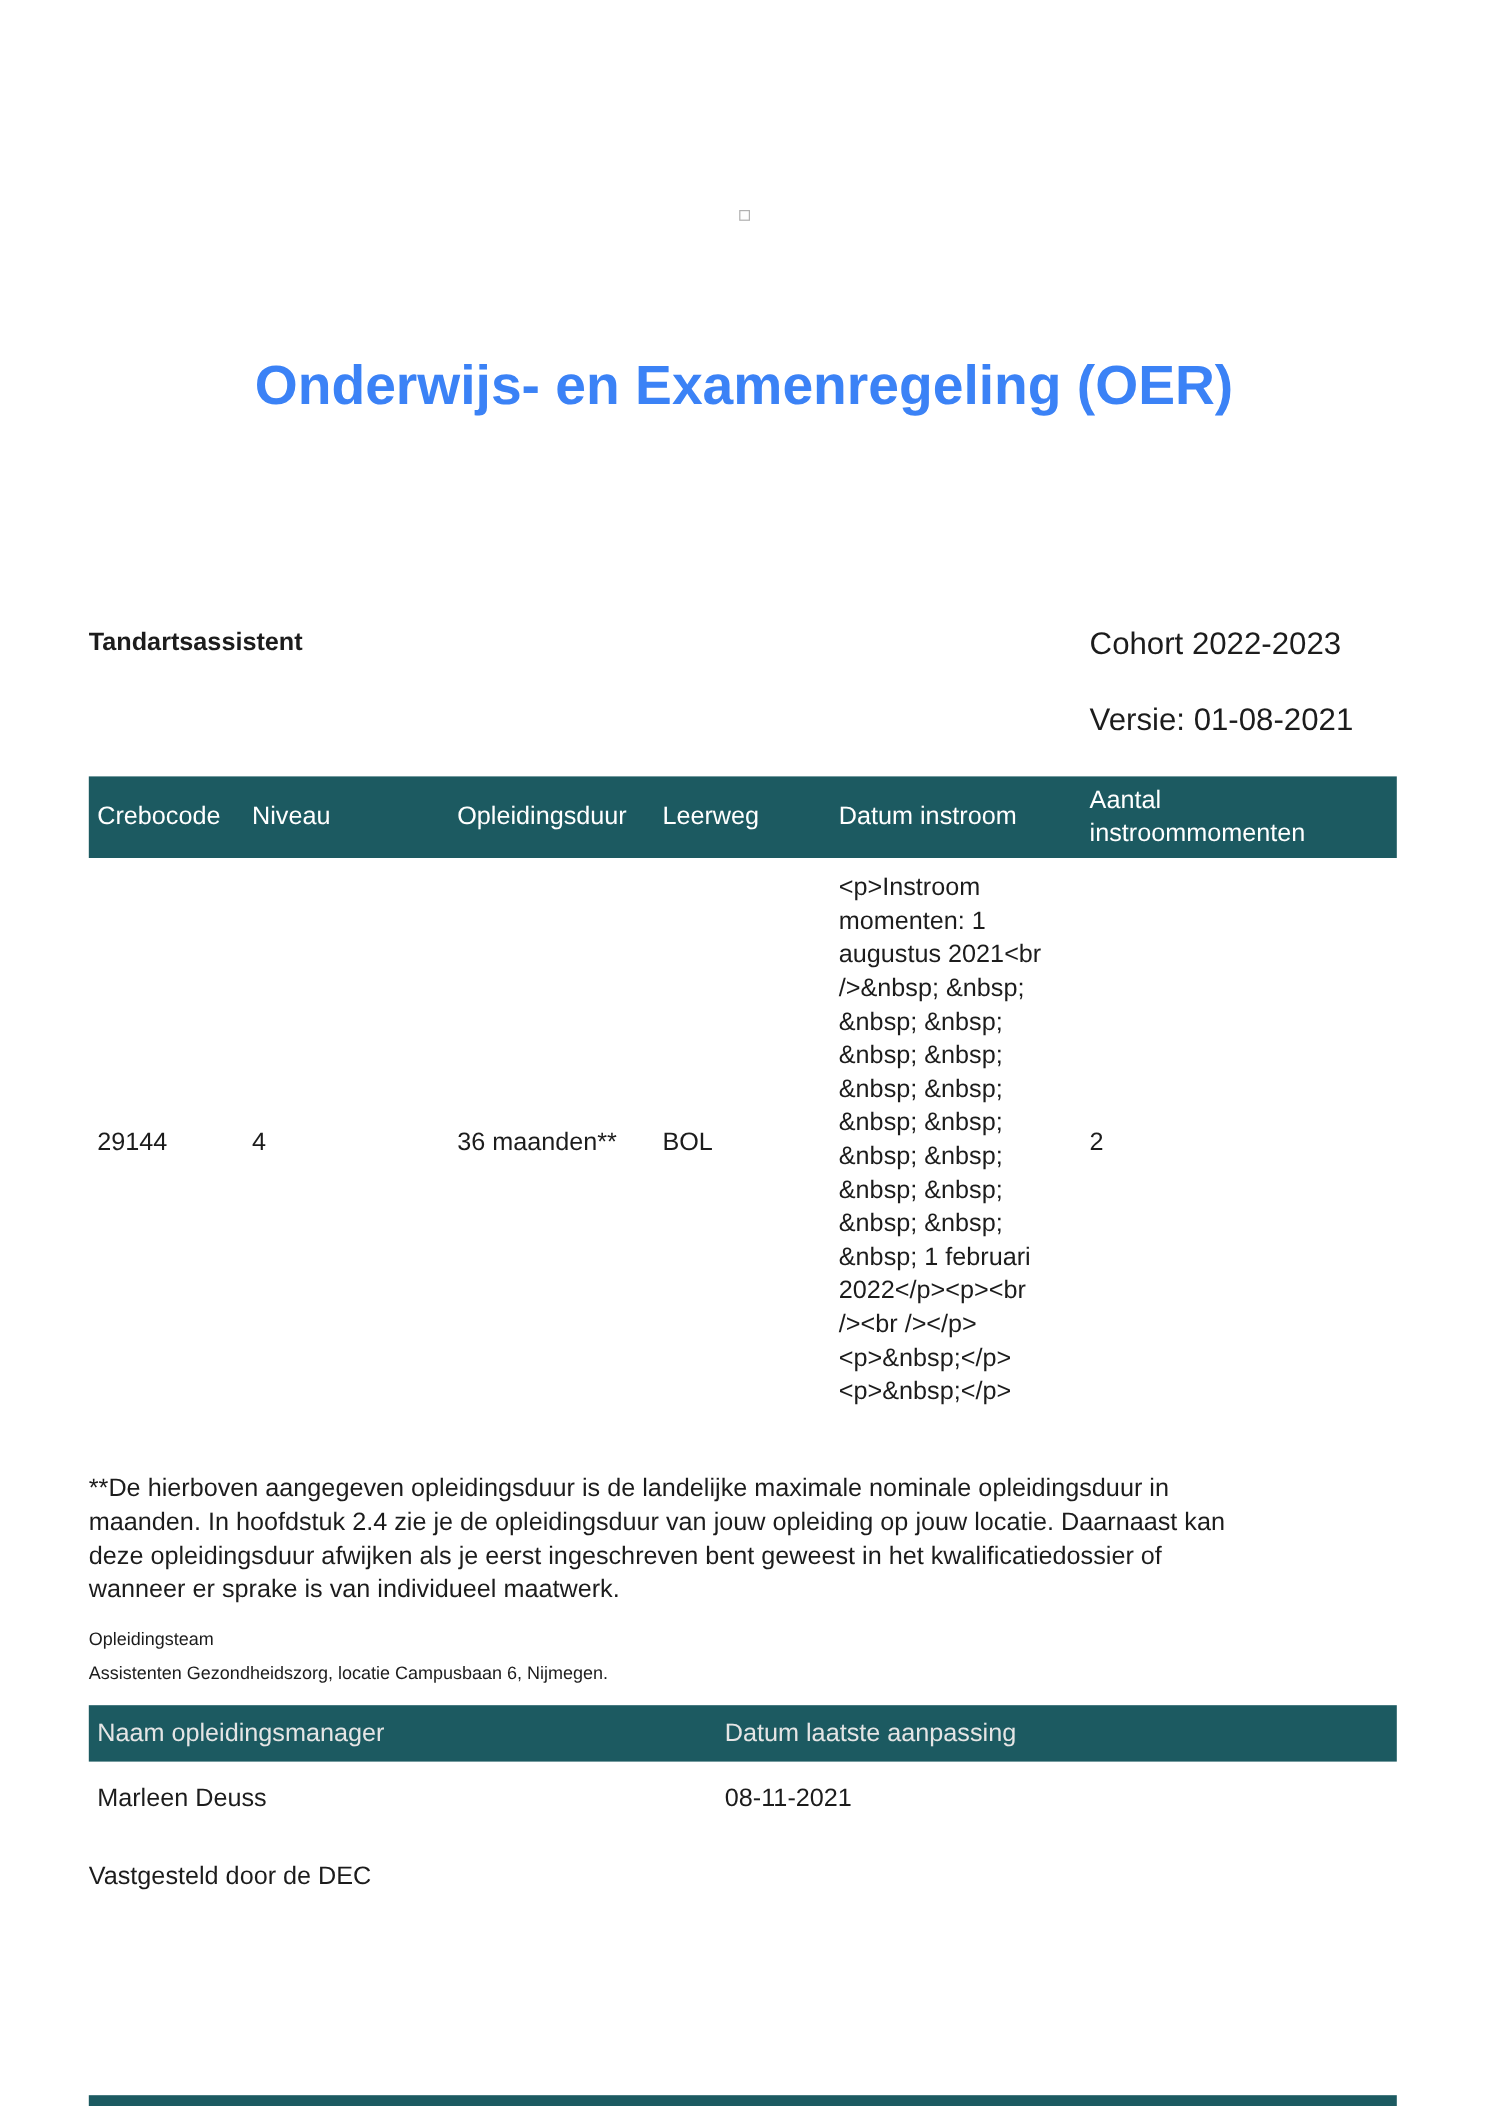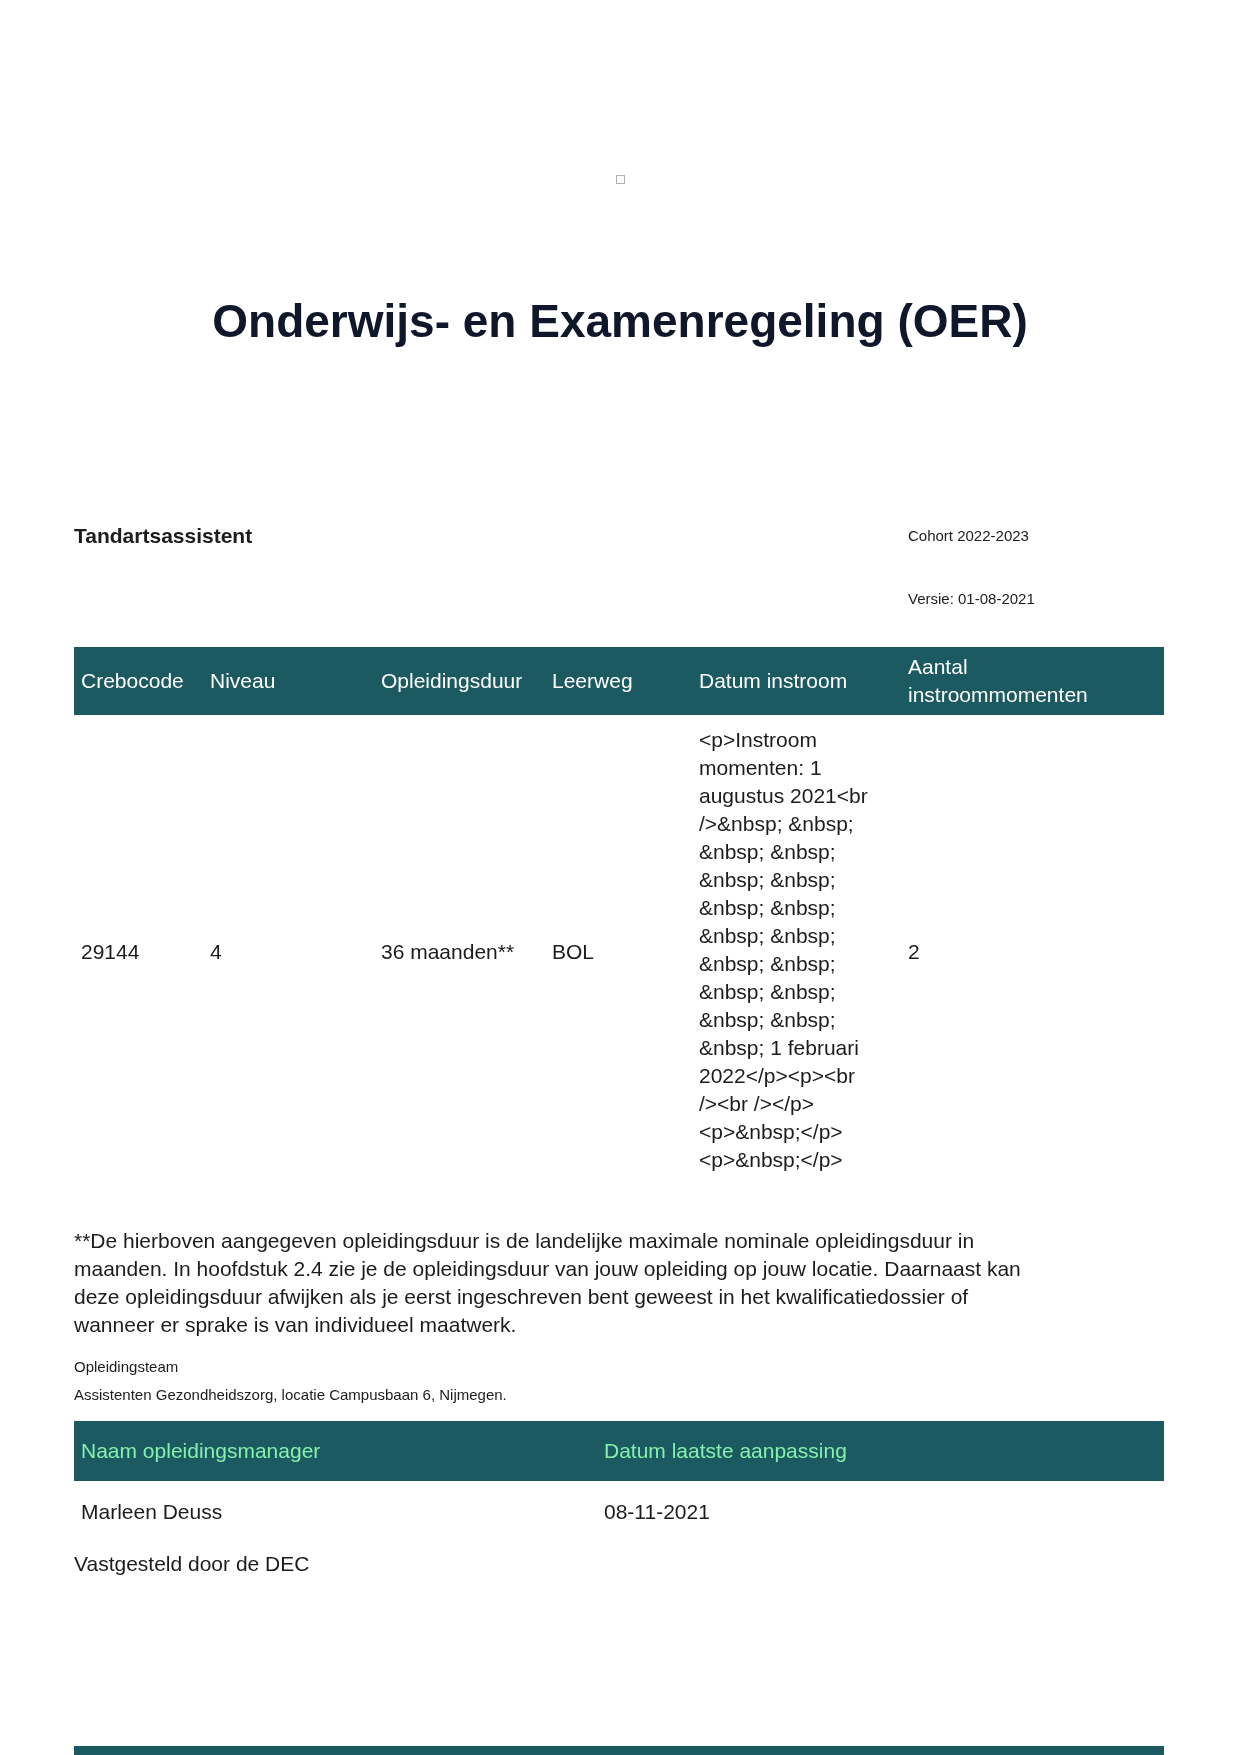--- a/index.html
+++ b/index.html
@@ -20,27 +20,27 @@
     border: 1px solid #b0b0b0;
     background: #fdfdfd;
   }
 
   .doc-title {
     left: 0; top: 262px;
     width: 1240px;
     text-align: center;
     font-size: 46px;
     font-weight: bold;
-    color: #0f172a;
+    color: #3b82f6;
     line-height: 56px;
     white-space: nowrap;
   }
 
   .meta-left  { left: 74px;  white-space: nowrap; font-size: 21px; line-height: 28px; }
-  .meta-right { left: 908px; white-space: nowrap; font-size: 15px; line-height: 28px; }
+  .meta-right { left: 908px; white-space: nowrap; font-size: 26px; line-height: 28px; }
   .row1 { top: 522px; }
   .row2 { top: 585px; }
   .bold { font-weight: bold; }
 
   
   .table1 { left: 74px; top: 647px; width: 1090px; }
   .t-grid {
     display: grid;
     grid-template-columns: 129px 171px 171px 147px 209px 1fr;
     box-sizing: border-box;
@@ -84,22 +84,22 @@
   .table2 { left: 74px; top: 1421px; width: 1090px; }
   .t2-grid {
     display: grid;
     grid-template-columns: 523px 1fr;
     box-sizing: border-box;
     padding-left: 7px;
     width: 1090px;
   }
   .t2-head {
     background: #1c5a61;
-    color: #86efac;
-    height: 60px;
+    color: #e5e5e5;
+    height: 47px;
     align-items: center;
     font-size: 21px;
   }
   .t2-body {
     font-size: 21px;
     line-height: 28px;
   }
   .t2-body .cell { padding-top: 17px; padding-bottom: 11px; }
 
   .vastgesteld { left: 74px; top: 1550px; font-size: 21px; line-height: 28px; white-space: nowrap; }

